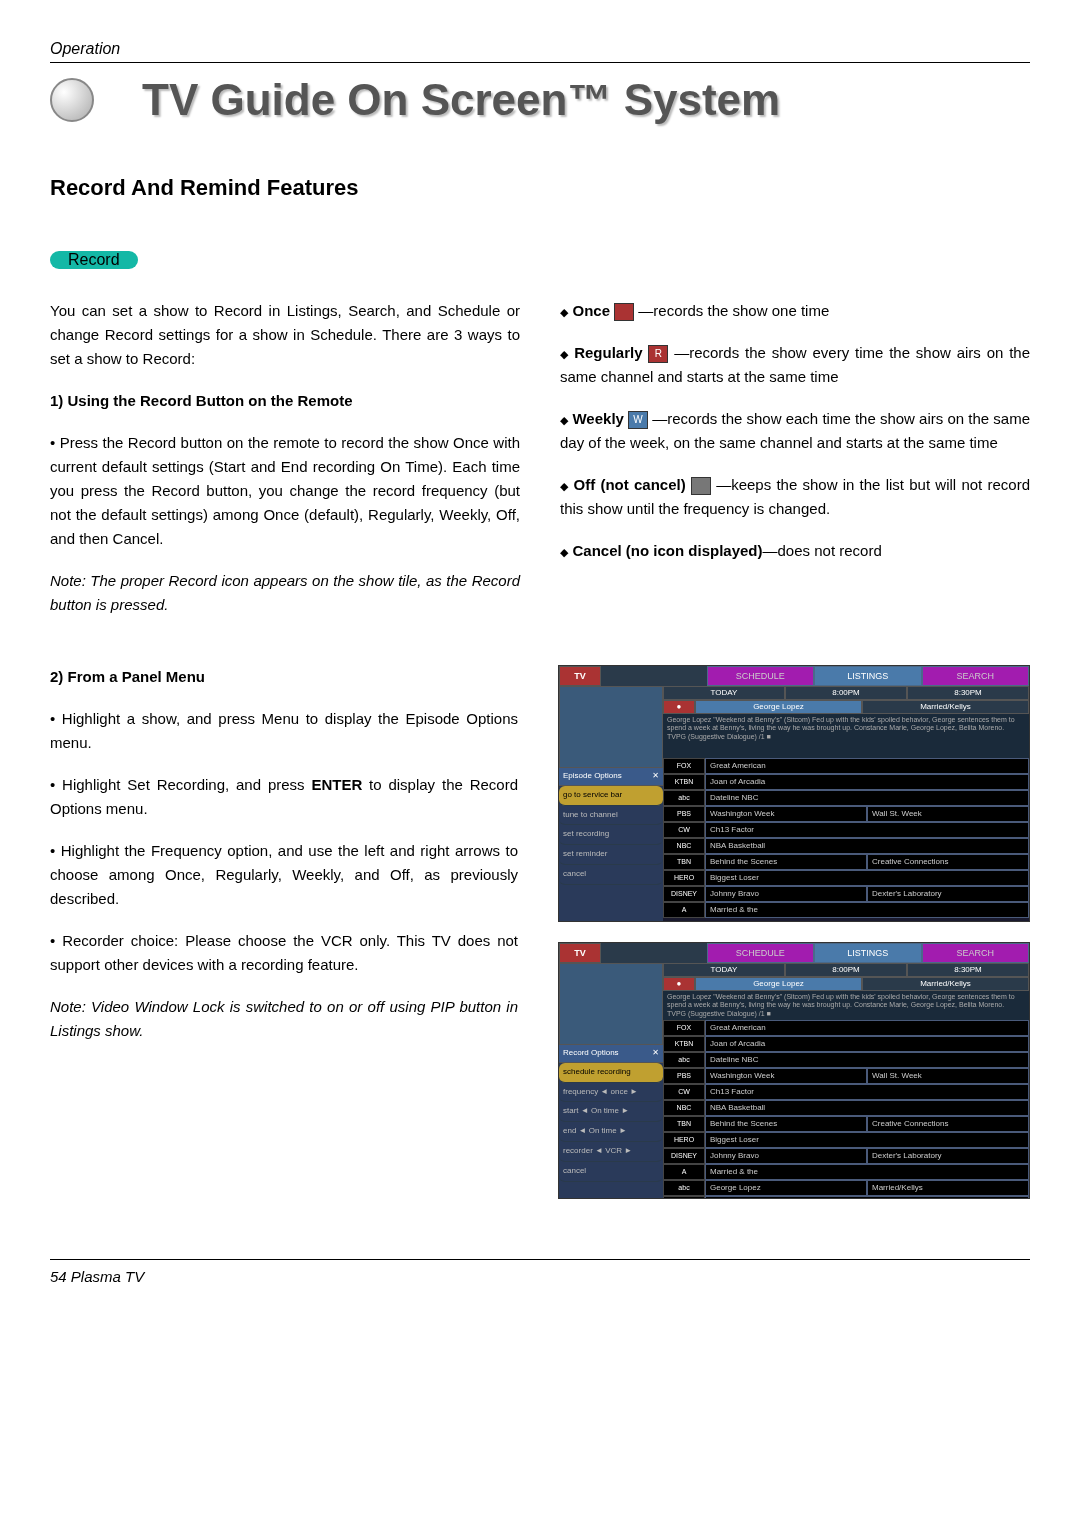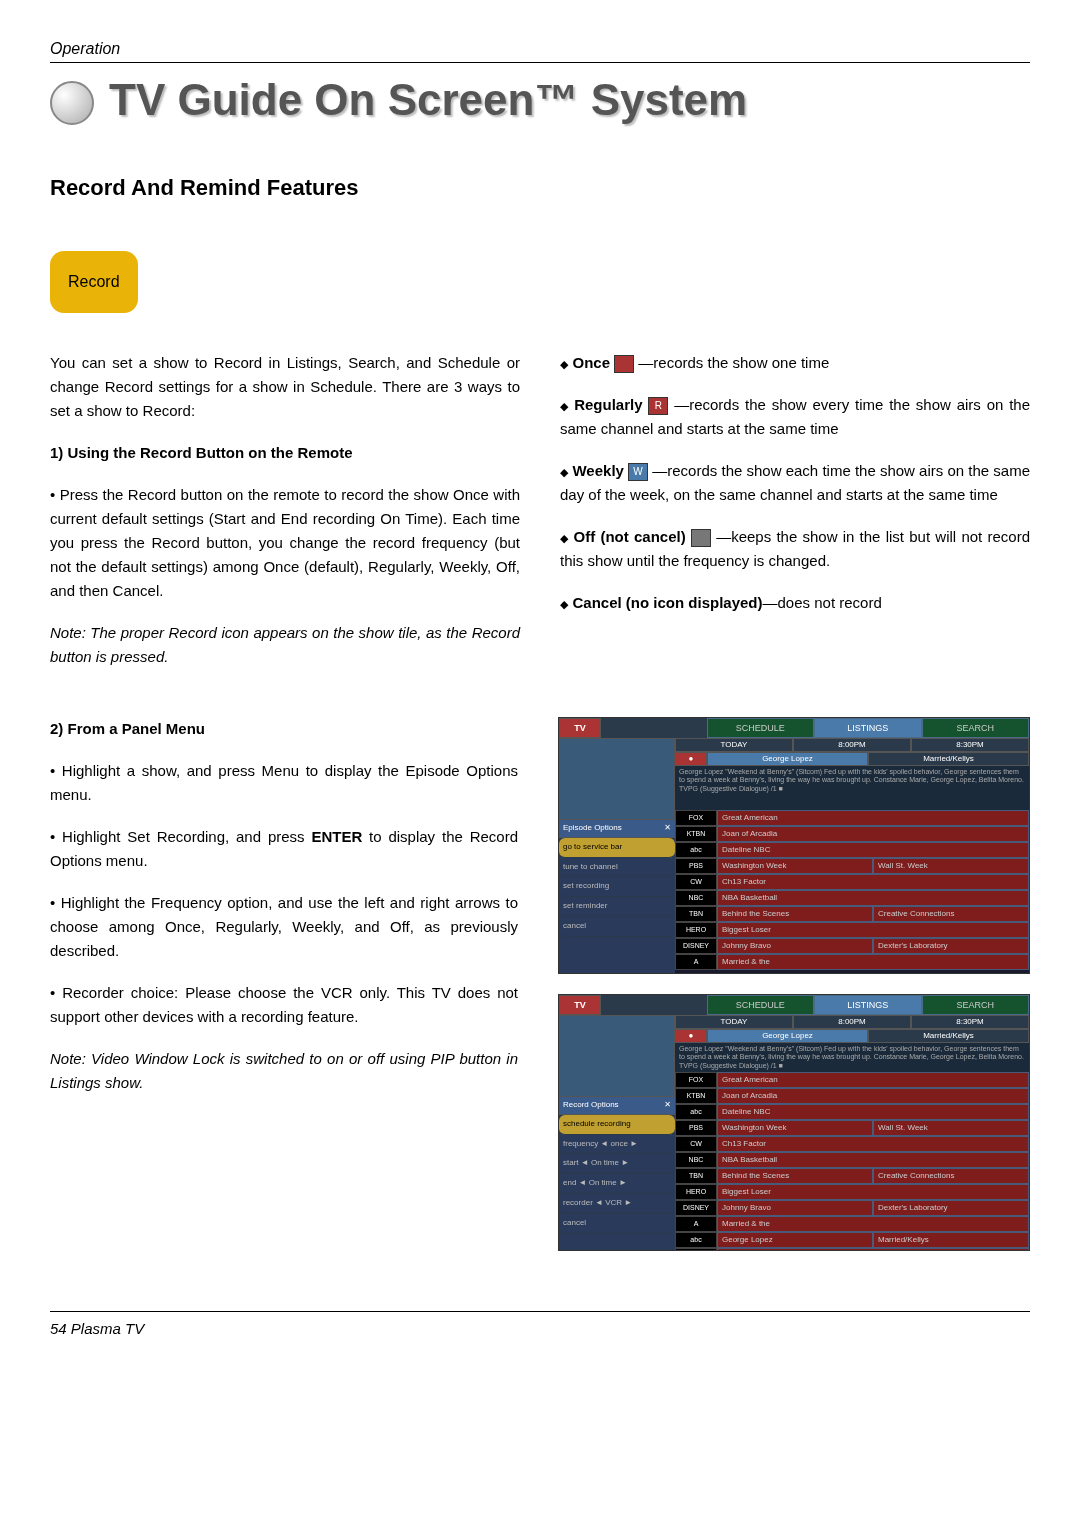--- a/index.html
+++ b/index.html
@@ -16,22 +16,23 @@
   }
   .header {
     font-style: italic;
     font-size: 16px;
     border-bottom: 1px solid #000;
     padding-bottom: 4px;
     margin-bottom: 12px;
   }
   .title-row {
     display: flex;
-    align-items: flex-end;
+    align-items: center;
     margin-bottom: 50px;
+    gap: 33px;
   }
   .bullet-icon {
     width: 40px;
     height: 40px;
     border: 2px solid #888;
     border-radius: 50%;
     background: radial-gradient(circle at 30% 30%, #fff, #aaa);
     margin-right: 15px;
     flex-shrink: 0;
   }
@@ -41,25 +42,25 @@
     color: #555;
     text-shadow: 2px 2px 2px #bbb;
   }
   .subtitle {
     font-size: 22px;
     font-weight: bold;
     margin-bottom: 50px;
   }
   .pill {
     display: inline-block;
-    background: #eab308;
+    background: #14b8a6;
     border-radius: 14px;
-    padding: 22px 18px;
+    padding: 0 18px;
     font-size: 16px;
-    margin-bottom: 38px;
+    margin-bottom: 30px;
   }
   .two-col {
     display: flex;
     gap: 40px;
   }
   .col {
     flex: 1;
     font-size: 15px;
     line-height: 1.6;
   }
@@ -106,21 +107,21 @@
     color: #fff;
     font-size: 9px;
     overflow: hidden;
   }
   .ss-topbar {
     display: flex;
     height: 20px;
   }
   .ss-tab {
     flex: 1;
-    background: #14532d;
+    background: #a21caf;
     border: 1px solid #4a6a8a;
     text-align: center;
     line-height: 18px;
     font-size: 9px;
     color: #ccc;
   }
   .ss-tab.active {
     background: #4a7aaa;
     color: #fff;
   }
@@ -130,21 +131,21 @@
     text-align: center;
     line-height: 18px;
     font-weight: bold;
     border: 1px solid #555;
   }
   .ss-body {
     display: flex;
     height: 235px;
   }
   .ss-left {
-    width: 116px;
+    width: 104px;
     background: #2a3a5a;
     display: flex;
     flex-direction: column;
   }
   .ss-preview {
     height: 80px;
     background: #3a5a7a;
     border: 1px solid #555;
   }
   .ss-menu-title {
@@ -199,21 +200,21 @@
     width: 40px;
     background: #000;
     border: 1px solid #444;
     text-align: center;
     font-size: 7px;
     line-height: 14px;
     color: #fff;
   }
   .ss-prog {
     flex: 1;
-    background: #7f1d1d;
+    background: #000000;
     border: 1px solid #4a5a7a;
     padding: 0 4px;
     font-size: 8px;
     line-height: 14px;
     color: #ccc;
     white-space: nowrap;
     overflow: hidden;
   }
   .footer {
     border-top: 1px solid #000;

